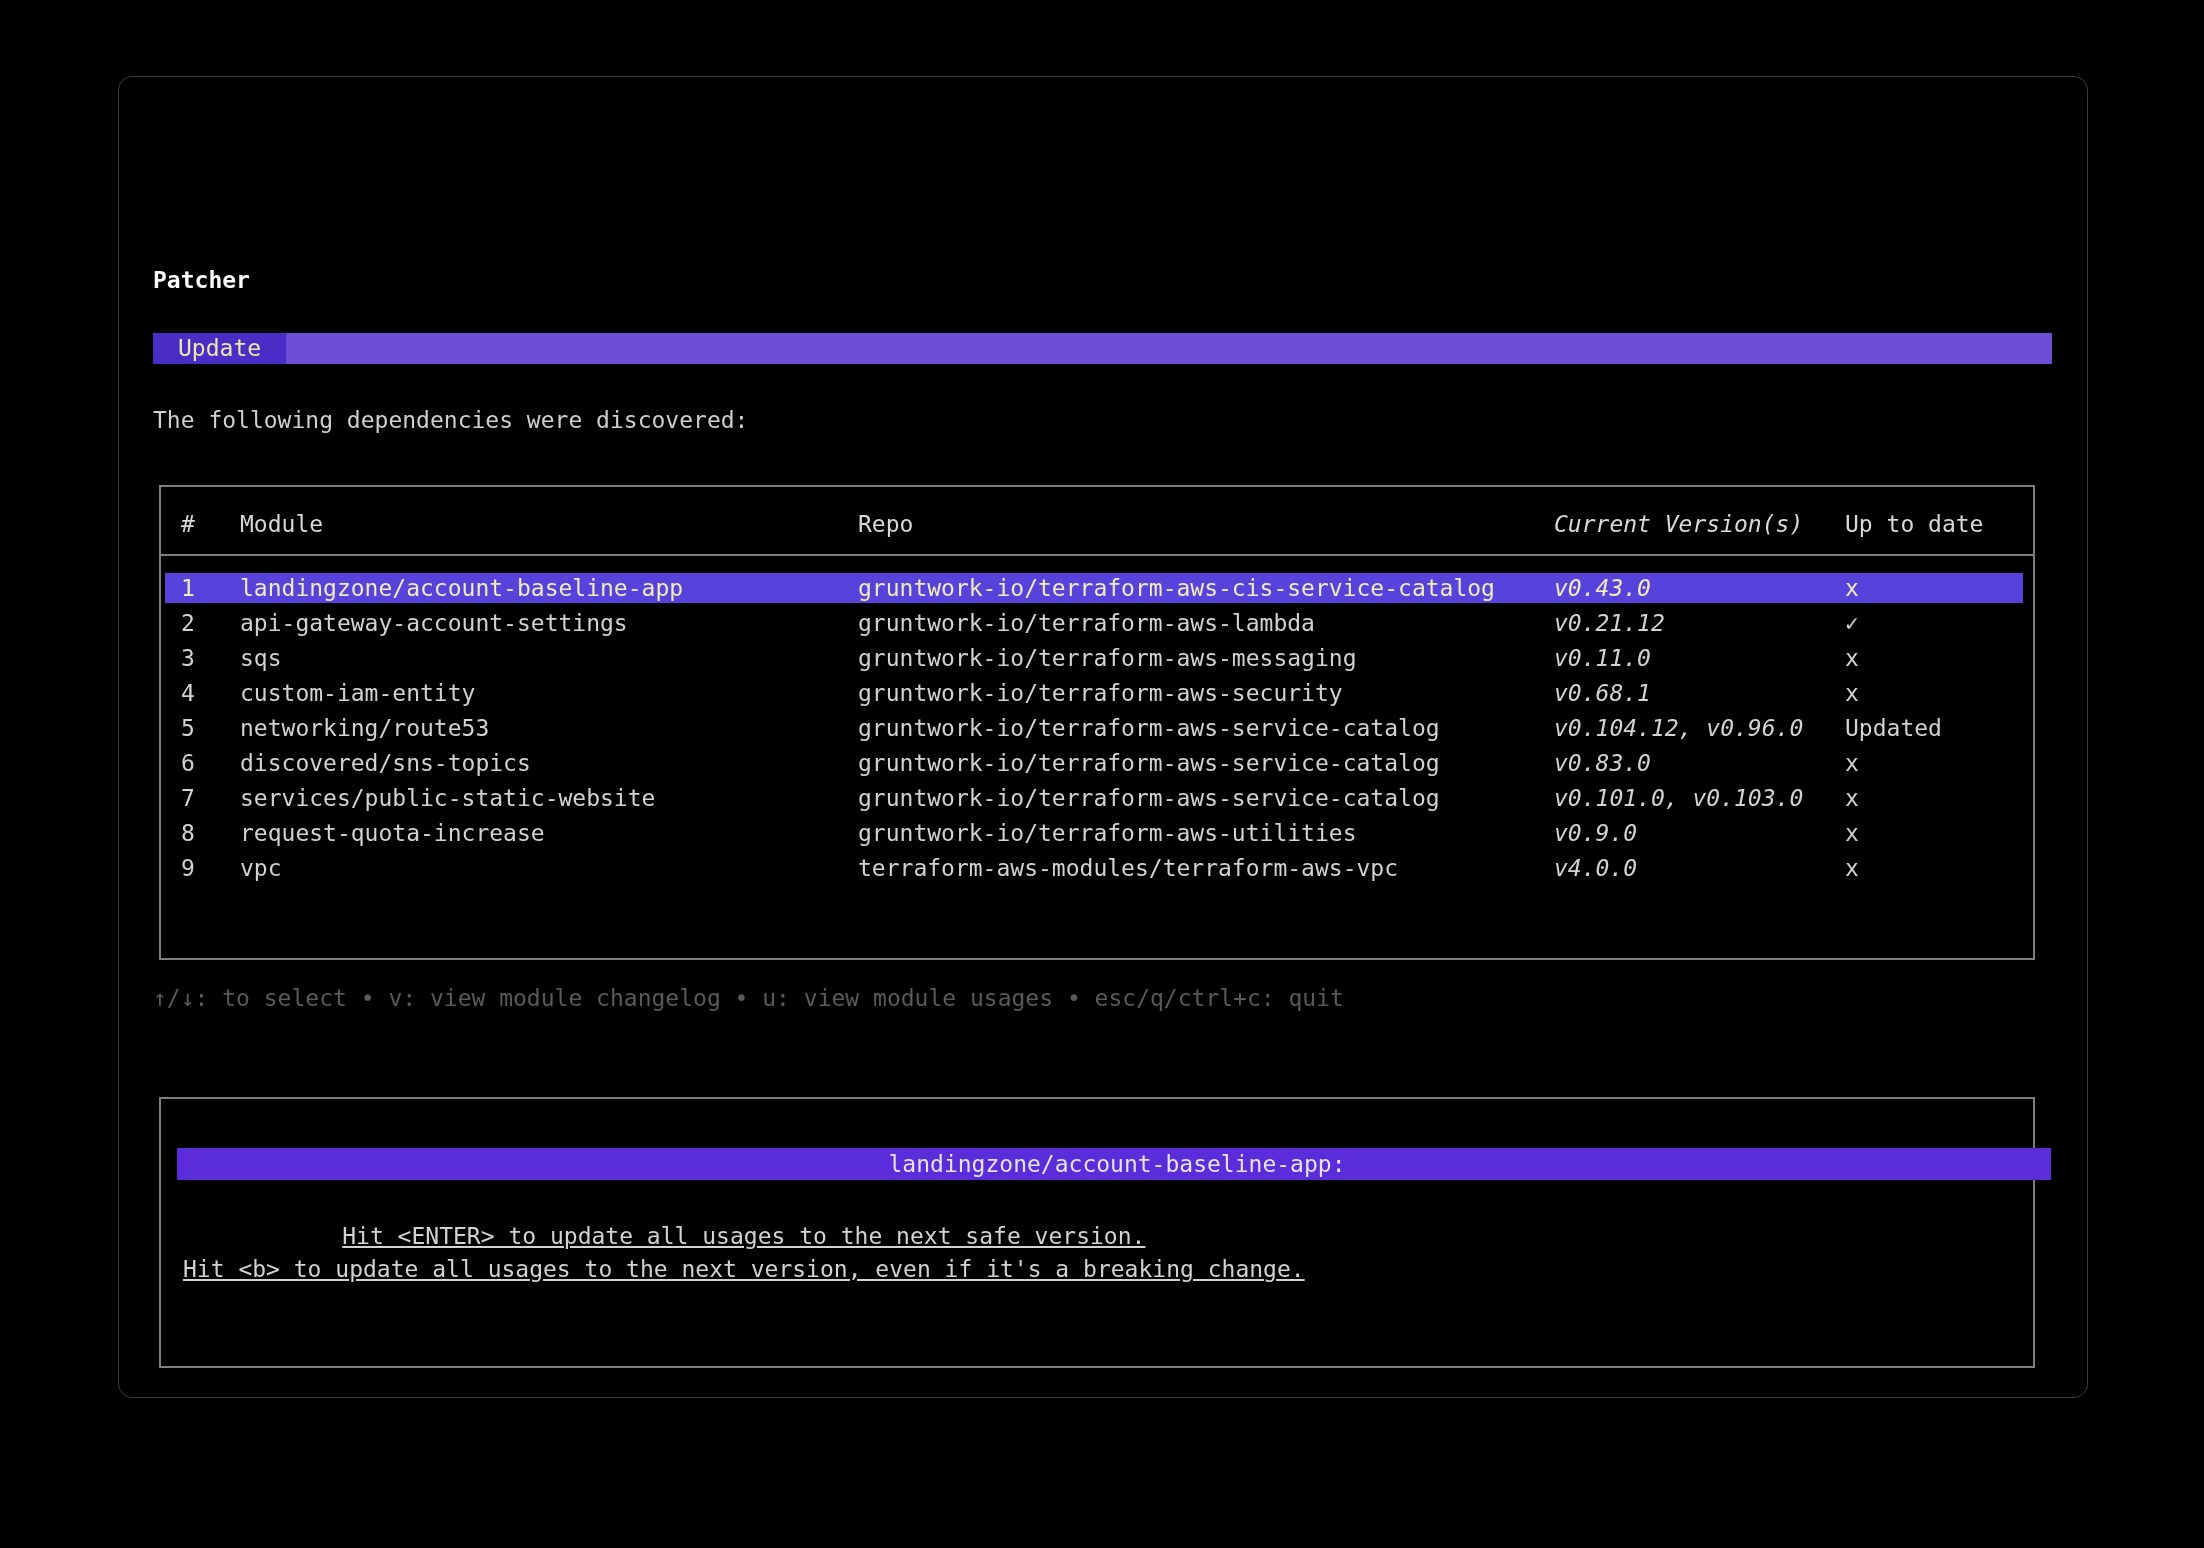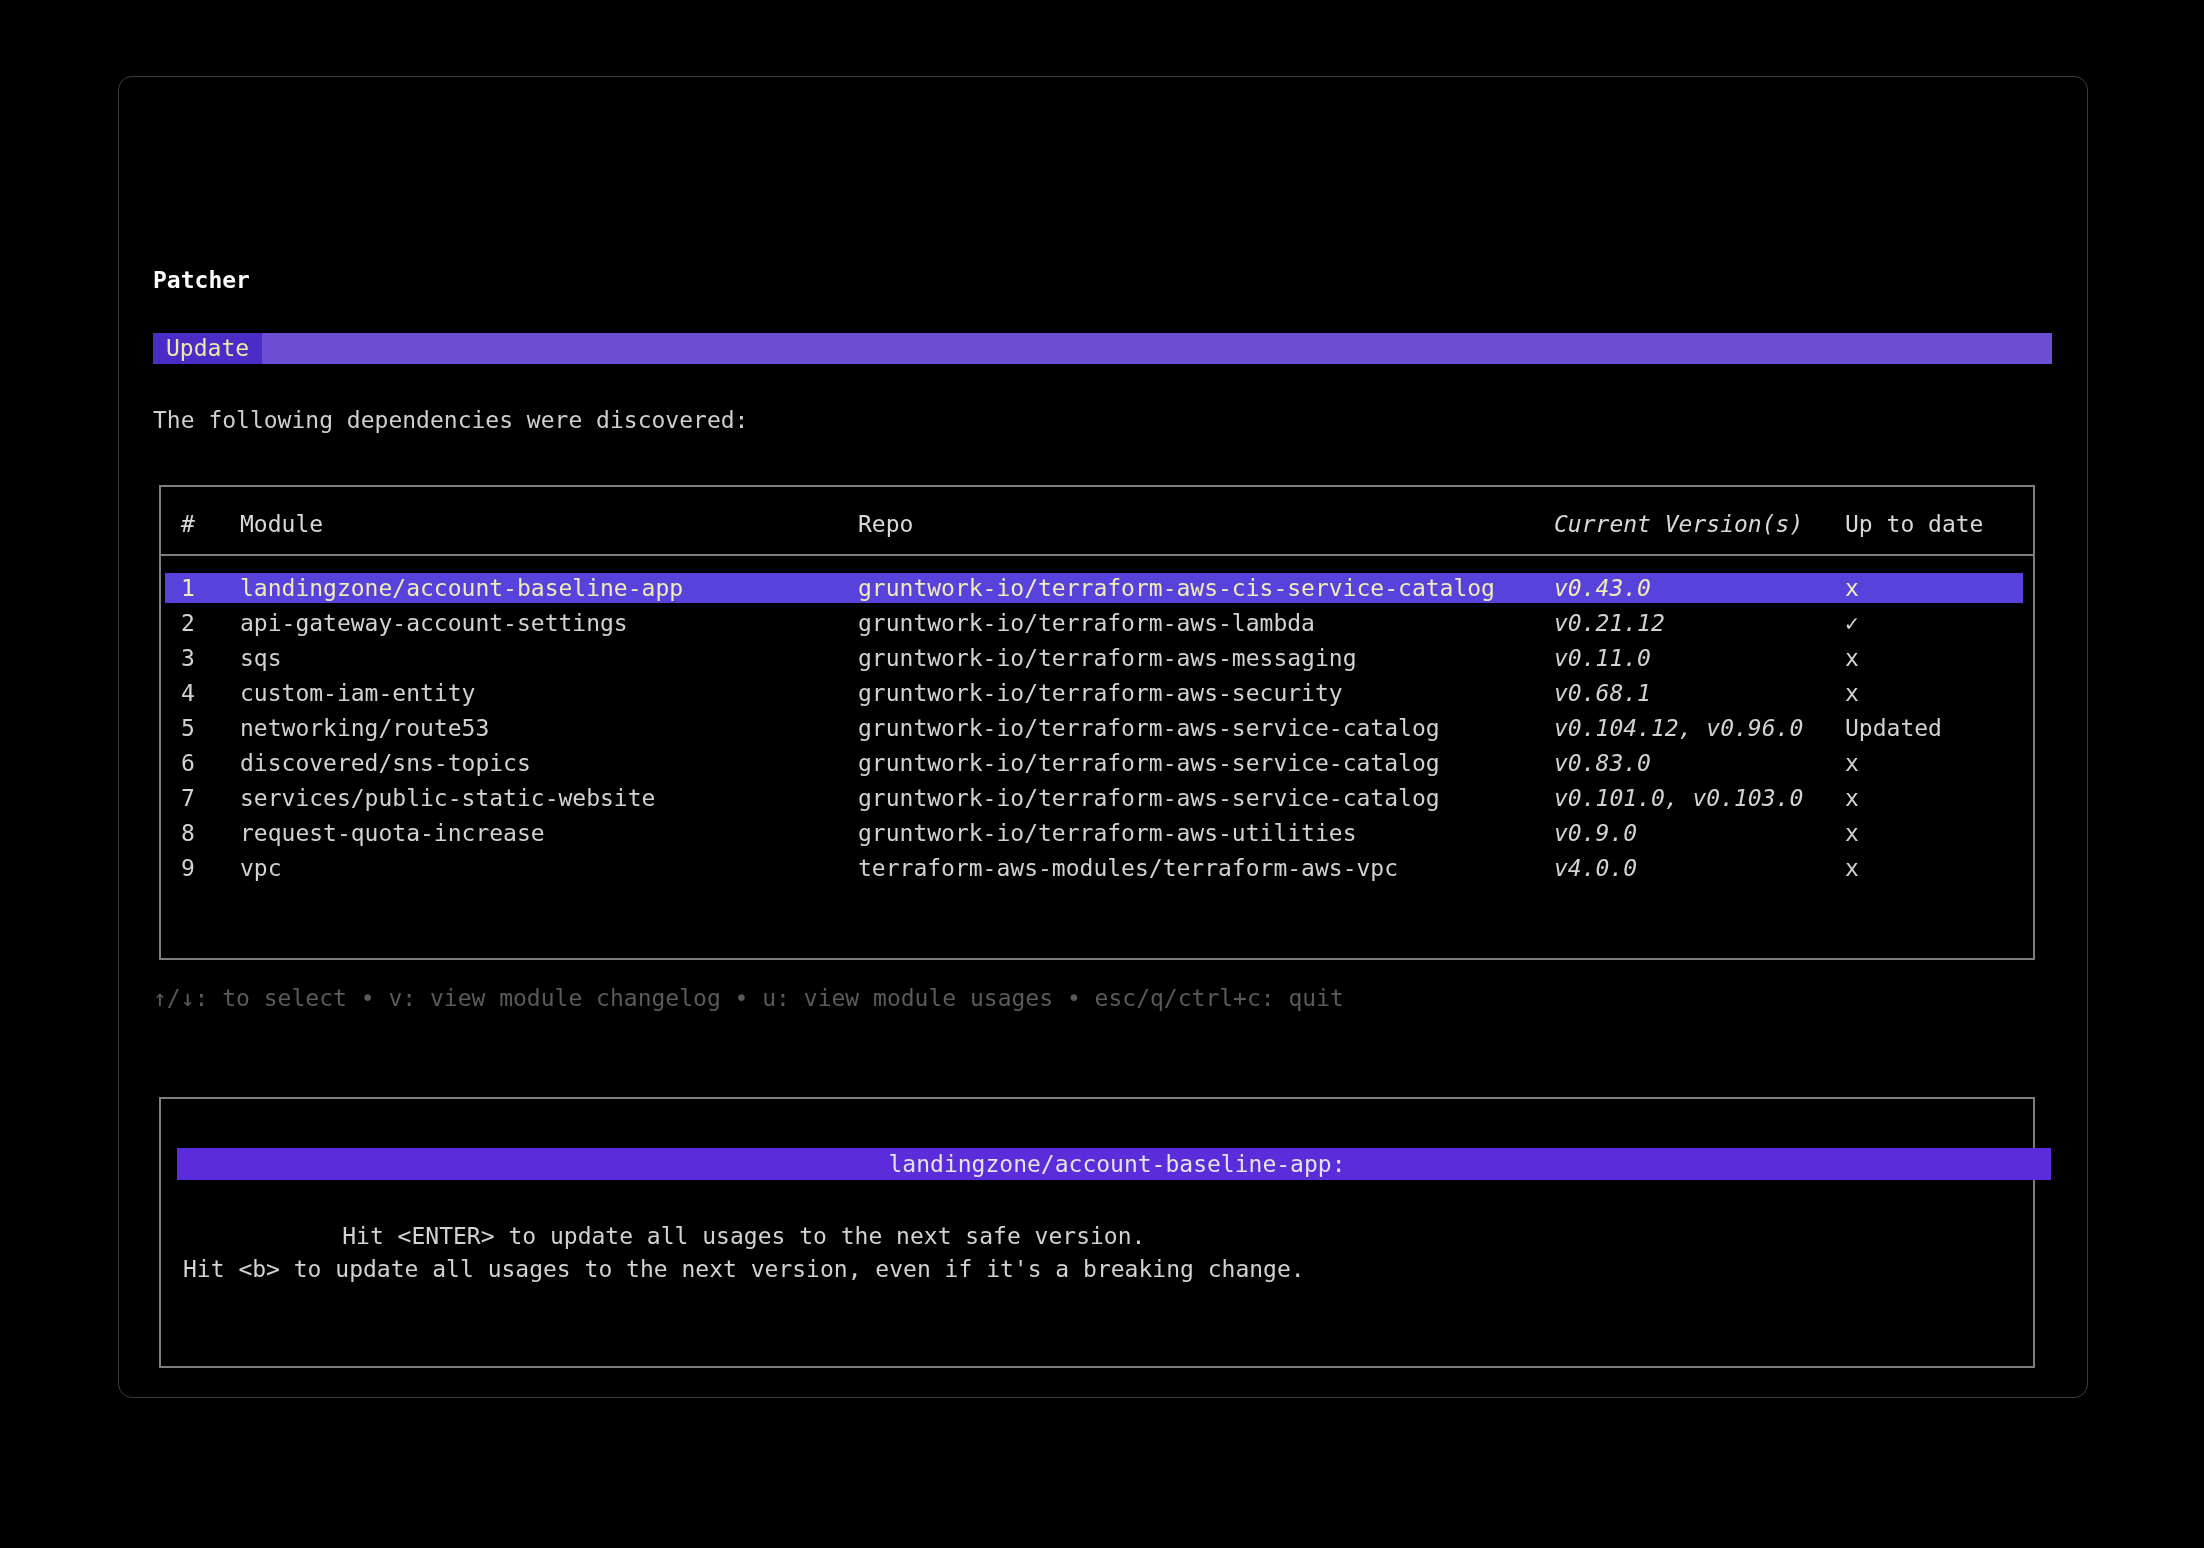--- a/index.html
+++ b/index.html
@@ -38,21 +38,21 @@
   
   .content { position:absolute; left:0; top:56px; right:0; bottom:0; color:#d2d2d2; font-size:23px; }
 
   .heading { position:absolute; left:34px; top:130px; height:34px; line-height:34px; font-weight:bold; color:#fdfdfd; }
 
   .tabbar {
     position:absolute; left:34px; top:200px; width:1899px; height:31px;
     background:var(--tab-bar-bg,#6c4dd4);
   }
   .tab {
-    display:inline-block; height:31px; line-height:31px; padding:0 13px;
+    display:inline-block; height:31px; line-height:31px; padding:0 25px;
     background:var(--tab-label-bg,#4a2dc7); color:var(--tab-label-fg,#ede8a8);
   }
 
   .intro { position:absolute; left:34px; top:270px; height:34px; line-height:34px; color:#cfcfcf; }
 
   
   .dep-table {
     position:absolute; left:40px; top:352px; width:1876px; height:475px;
     border:2px solid #7e7e7e;
   }
@@ -79,21 +79,21 @@
   .panel {
     position:absolute; left:40px; top:964px; width:1876px; height:271px;
     border:2px solid #7e7e7e;
     text-align:center;
   }
   .panel-selected {
     position:absolute; left:16px; top:49px; width:calc(100% + 2px); height:32px; line-height:32px;
     padding-left:6px; background:var(--detail-bar-bg,#5b2cd9); color:#e4e4e4; white-space:nowrap;
   }
   .panel-lines { position:absolute; left:22px; top:121px; line-height:33px; color:#d2d2d2; }
-  .panel-line { height:33px; white-space:nowrap; }
+  .panel-line { height:33px; white-space:nowrap;text-decoration:underline; }
 </style>
 </head>
 <body>
 
 <div class="window">
 
 
   <div class="content">
 
     <div class="heading">Patcher</div>

